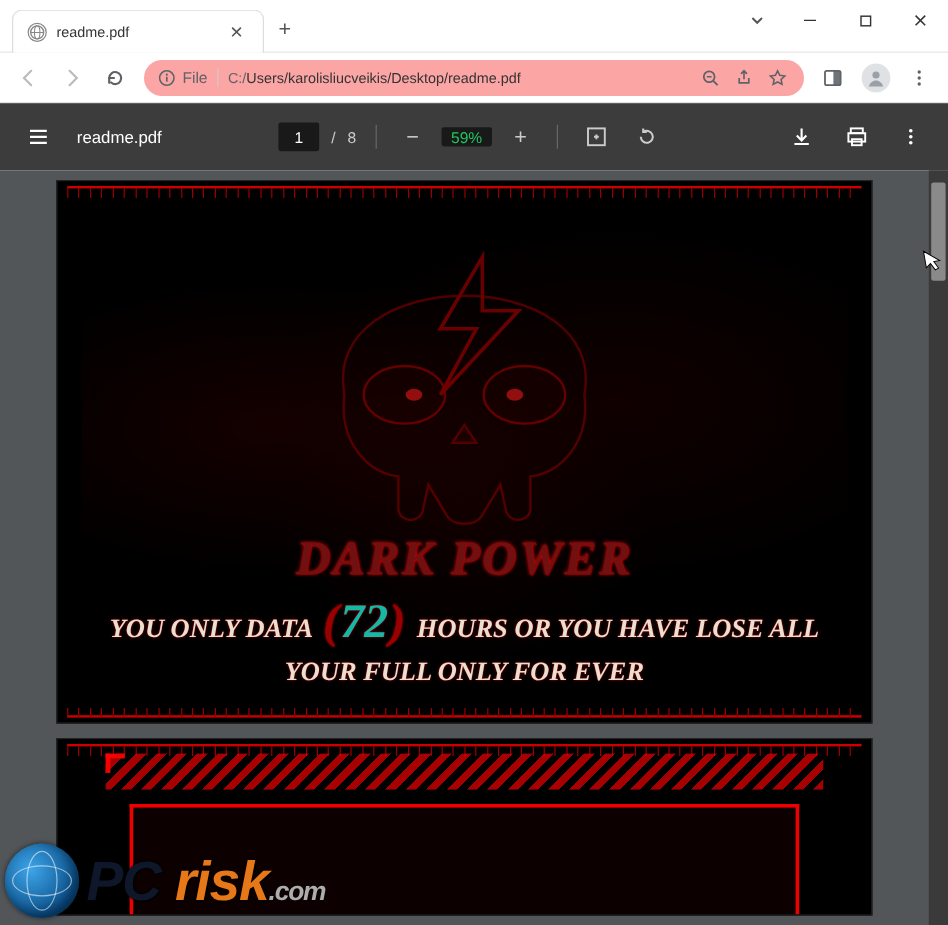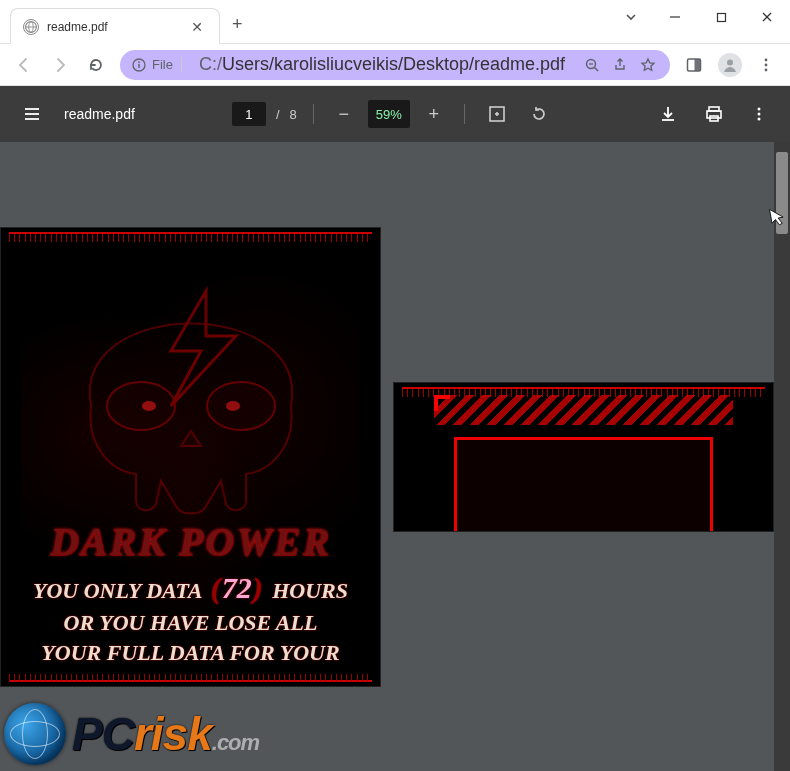--- a/index.html
+++ b/index.html
@@ -14,44 +14,44 @@
 .tab-close { font-size: 14px; color: #555; padding: 0 4px; cursor: pointer; }
 .newtab { margin: 12px 0 0 6px; font-size: 18px; color: #555; padding: 2px 6px; cursor: pointer; }
 .window-controls { margin-left: auto; display: flex; align-items: center; height: 34px; }
 .wc-chevron { padding: 0 14px; color: #555; font-size: 14px; }
 .wc-btn { width: 46px; height: 34px; display: flex; align-items: center; justify-content: center; color: #333; font-size: 14px; }
 
 
 .addressbar { height: 42px; background: #fff; display: flex; align-items: center; padding: 0 8px; gap: 4px; border-bottom: 1px solid #e1e1e1; }
 .nav-btn { width: 32px; height: 32px; display: flex; align-items: center; justify-content: center; border-radius: 50%; color: #5f6368; cursor: pointer; }
 .nav-btn.disabled { color: #bbb; }
-.url-container { flex: 1; height: 30px; background: #c4b5fd; border-radius: 15px; display: flex; align-items: center; padding: 0 12px; gap: 8px; margin: 0 4px; }
+.url-container { flex: 1; height: 30px; background: #fca5a5; border-radius: 15px; display: flex; align-items: center; padding: 0 12px; gap: 8px; margin: 0 4px; }
 .url-info { display: flex; align-items: center; gap: 6px; color: #5f6368; font-size: 13px; padding-right: 8px; border-right: 1px solid #ccc; }
-.url-text { color: #333; font-size: 18px; flex: 1; text-align: center; }
+.url-text { color: #333; font-size: 12px; flex: 1; }
 .url-text .muted { color: #5f6368; }
 .url-icon { color: #5f6368; width: 20px; display: flex; justify-content: center; }
 .ext-btn { width: 32px; height: 32px; display: flex; align-items: center; justify-content: center; color: #5f6368; }
 .avatar { width: 24px; height: 24px; border-radius: 50%; background: #dfe1e5; display: flex; align-items: center; justify-content: center; margin: 0 4px; }
 
 
 .pdf-toolbar { height: 56px; background: #3c3c3c; display: flex; align-items: center; padding: 0 16px; color: #fff; gap: 8px; }
 .pdf-menu { cursor: pointer; padding: 6px; }
 .pdf-filename { font-size: 14px; margin-left: 8px; flex: 0 0 auto; }
 .pdf-center { flex: 1; display: flex; align-items: center; justify-content: center; gap: 10px; }
 .pdf-pagebox { background: #191919; color: #fff; width: 34px; height: 24px; text-align: center; font-size: 13px; border: none; border-radius: 2px; }
 .pdf-pagecount { font-size: 13px; color: #ccc; }
 .pdf-divider { width: 1px; height: 20px; background: #666; margin: 0 6px; }
 .pdf-zoom-btn { width: 28px; height: 28px; display: flex; align-items: center; justify-content: center; cursor: pointer; color: #ccc; font-size: 18px; border-radius: 50%; }
-.pdf-zoom-val { background: #191919; color: #86efac; height: 28px; padding: 0 8px; font-size: 13px; border-radius: 2px; display: flex; align-items: center; }
+.pdf-zoom-val { background: #191919; color: #22c55e; height: 16px; padding: 0 8px; font-size: 13px; border-radius: 2px; display: flex; align-items: center; }
 .pdf-right { display: flex; gap: 14px; align-items: center; }
 .pdf-icon-btn { padding: 6px; cursor: pointer; color: #ccc; }
 
 
 .pdf-view-wrap { position: relative; height: 629px; background: #525659; display: flex; }
-.pdf-scroll { flex: 1; overflow: hidden; padding: 8px 0; display: flex; align-items: center; gap: 12px; }
+.pdf-scroll { flex: 1; overflow: hidden; padding: 8px 0; display: flex; flex-direction: column; align-items: center; gap: 12px; }
 .scrollbar-track { width: 16px; background: #3a3a3a; position: relative; }
 .scrollbar-thumb { position: absolute; left: 2px; right: 2px; background: #8a8a8a; border-radius: 2px; }
 
 .page { width: 680px; background: #000; position: relative; overflow: hidden; border: 1px solid #222; }
 .page1 { height: 460px; }
 .page2 { height: 150px; }
 
 
 .ruler { position: absolute; left: 8px; right: 8px; height: 14px; display: flex; }
 .ruler.top { top: 4px; border-top: 2px solid #c00; }
@@ -64,39 +64,39 @@
 .skull-wrap { position: absolute; top: 28px; left: 50%; transform: translateX(-50%); width: 340px; height: 260px; opacity: 0.55; }
 .skull-wrap svg { width: 100%; height: 100%; }
 .worldbg { position: absolute; inset: 20px; background:
   radial-gradient(ellipse at 25% 45%, rgba(90,0,0,0.4) 0%, transparent 40%),
   radial-gradient(ellipse at 70% 40%, rgba(80,0,0,0.35) 0%, transparent 45%),
   radial-gradient(ellipse at 50% 65%, rgba(70,0,0,0.3) 0%, transparent 35%);
   opacity: 0.6; }
 
 .title1 { position: absolute; top: 290px; width: 100%; text-align: center; font-family: Georgia, "Times New Roman", serif; font-size: 40px; font-style: italic; font-weight: bold; color: #701010; text-shadow: 0 0 3px #f00, 1px 1px 0 #400; letter-spacing: 2px; }
 .warning { position: absolute; top: 340px; width: 100%; padding: 0 30px; text-align: center; font-family: Georgia, "Times New Roman", serif; font-style: italic; font-weight: bold; font-size: 22px; color: #e8e0d0; text-shadow: 0 0 2px #c00; line-height: 1.35; }
-.warning .hrs { font-size: 30px; color: #f9a8d4; padding: 0 4px; position: relative; }
+.warning .hrs { font-size: 40px; color: #14b8a6; padding: 0 4px; position: relative; }
 .warning .hrs::before { content: "("; color: #900; margin-right: 1px; }
 .warning .hrs::after { content: ")"; color: #900; margin-left: 1px; }
 
 
 .p2-diag { position: absolute; top: 12px; left: 40px; right: 40px; height: 30px;
   background: repeating-linear-gradient(-45deg, #e00 0 6px, transparent 6px 12px); opacity: .7; }
 .p2-corner { position: absolute; top: 12px; left: 40px; width: 16px; height: 16px; border-left: 4px solid #f00; border-top: 4px solid #f00; }
 .p2-frame { position: absolute; top: 54px; left: 60px; right: 60px; bottom: 0; border: 3px solid #e00; border-bottom: none; background: rgba(60,0,0,.2); }
 
 
 .watermark { position: absolute; left: 0; bottom: 6px; display: flex; align-items: center; gap: 6px; pointer-events: none; }
 .wm-globe { width: 62px; height: 62px; border-radius: 50%; background: radial-gradient(circle at 35% 35%, #3da5e8 0%, #0a4f8a 70%, #063a66 100%); box-shadow: inset -4px -4px 10px rgba(0,0,0,.4), 0 0 4px rgba(0,0,0,.6); position: relative; margin-left: 4px; }
 .wm-globe::before, .wm-globe::after { content: ""; position: absolute; border: 1px solid rgba(255,255,255,.55); border-radius: 50%; }
 .wm-globe::before { inset: 6px 18px; }
 .wm-globe::after { inset: 18px 6px; }
 .wm-text { font-family: "Arial Black", Arial, sans-serif; font-style: italic; font-weight: 900; font-size: 46px; letter-spacing: -1px; }
 .wm-pc { color: #0f172a; text-shadow: 0 0 2px #000, 1px 1px 0 #000; }
-.wm-risk { color: #e77818; text-shadow: 0 0 2px #000, 1px 1px 0 #000; }
+.wm-risk { color: #e77818; text-shadow: 0 0 2px #000, 1px 1px 0 #000; margin-left: 12px; }
 .wm-com { color: #adadad; font-size: 22px; }
 
 
 .cursor { position: absolute; top: 207px; left: 770px; color: #fff; font-size: 18px; text-shadow: 0 0 1px #000; pointer-events: none; z-index: 50; transform: rotate(-10deg); }
 
 svg { display: block; }
 </style>
 </head>
 <body>
 
@@ -426,21 +426,21 @@
             <path d="M185 35 L150 95 L180 95 L150 150 L215 80 L185 80 Z" stroke="#b00" stroke-width="3"></path>
           </g>
         </svg>
       </div>
 
       <div class="title1">DARK POWER</div>
       <div class="warning">
         <span>YOU ONLY DATA</span>
         <span class="hrs">72</span>
         <span>HOURS OR YOU HAVE LOSE ALL</span><br>
-        <span>YOUR FULL DATA FOR YOUR</span>
+        <span>YOUR FULL ONLY FOR EVER</span>
       </div>
     </div>
 
     <div class="page page2">
       <div class="ruler top">
           <div class="tick"></div>
           <div class="tick"></div>
           <div class="tick"></div>
           <div class="tick"></div>
           <div class="tick"></div>

